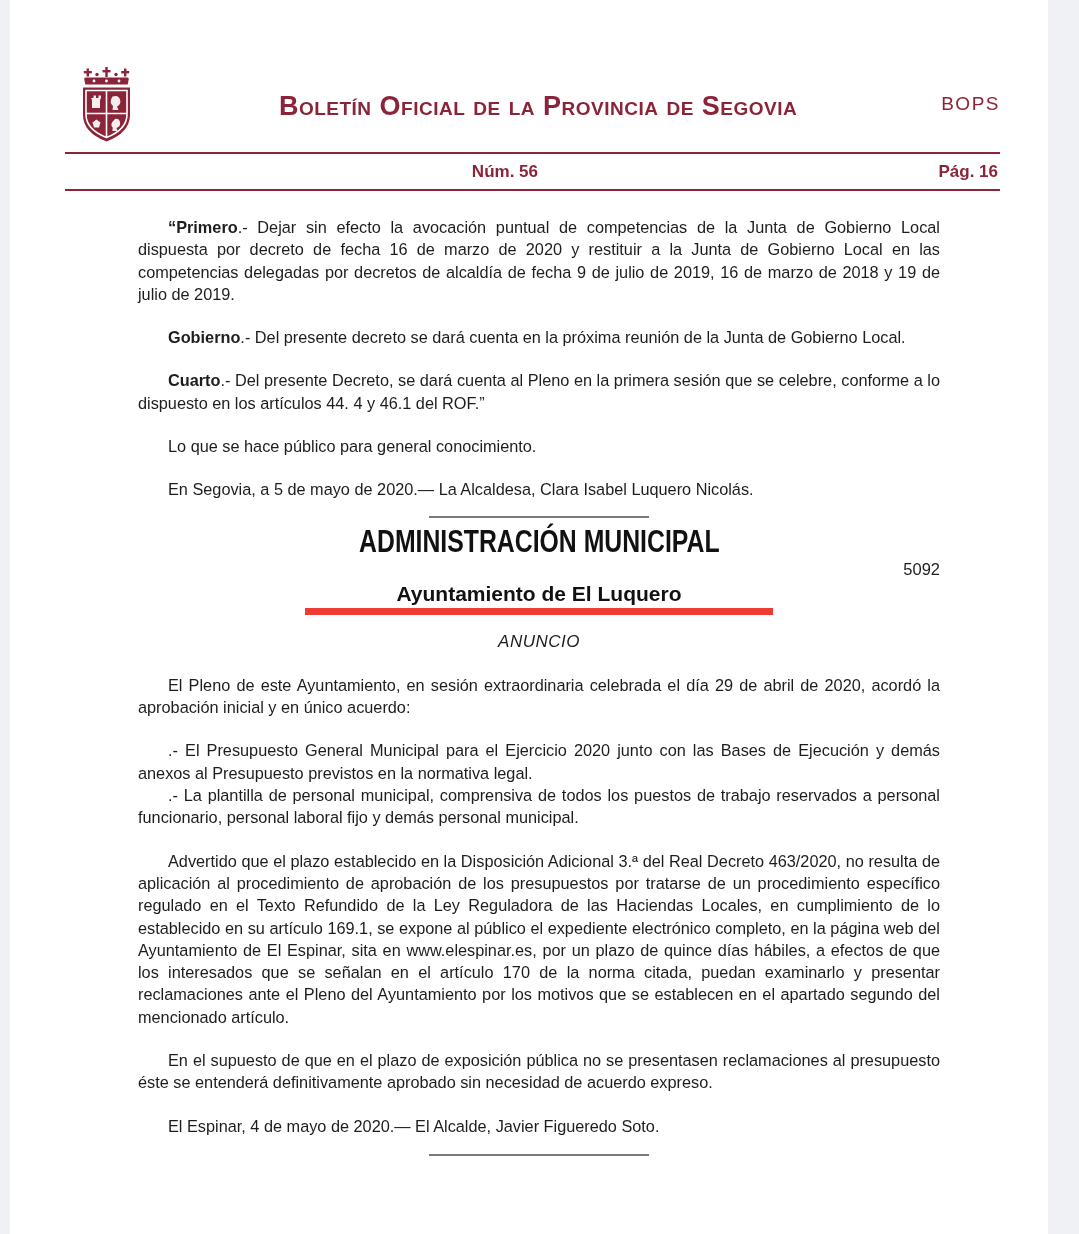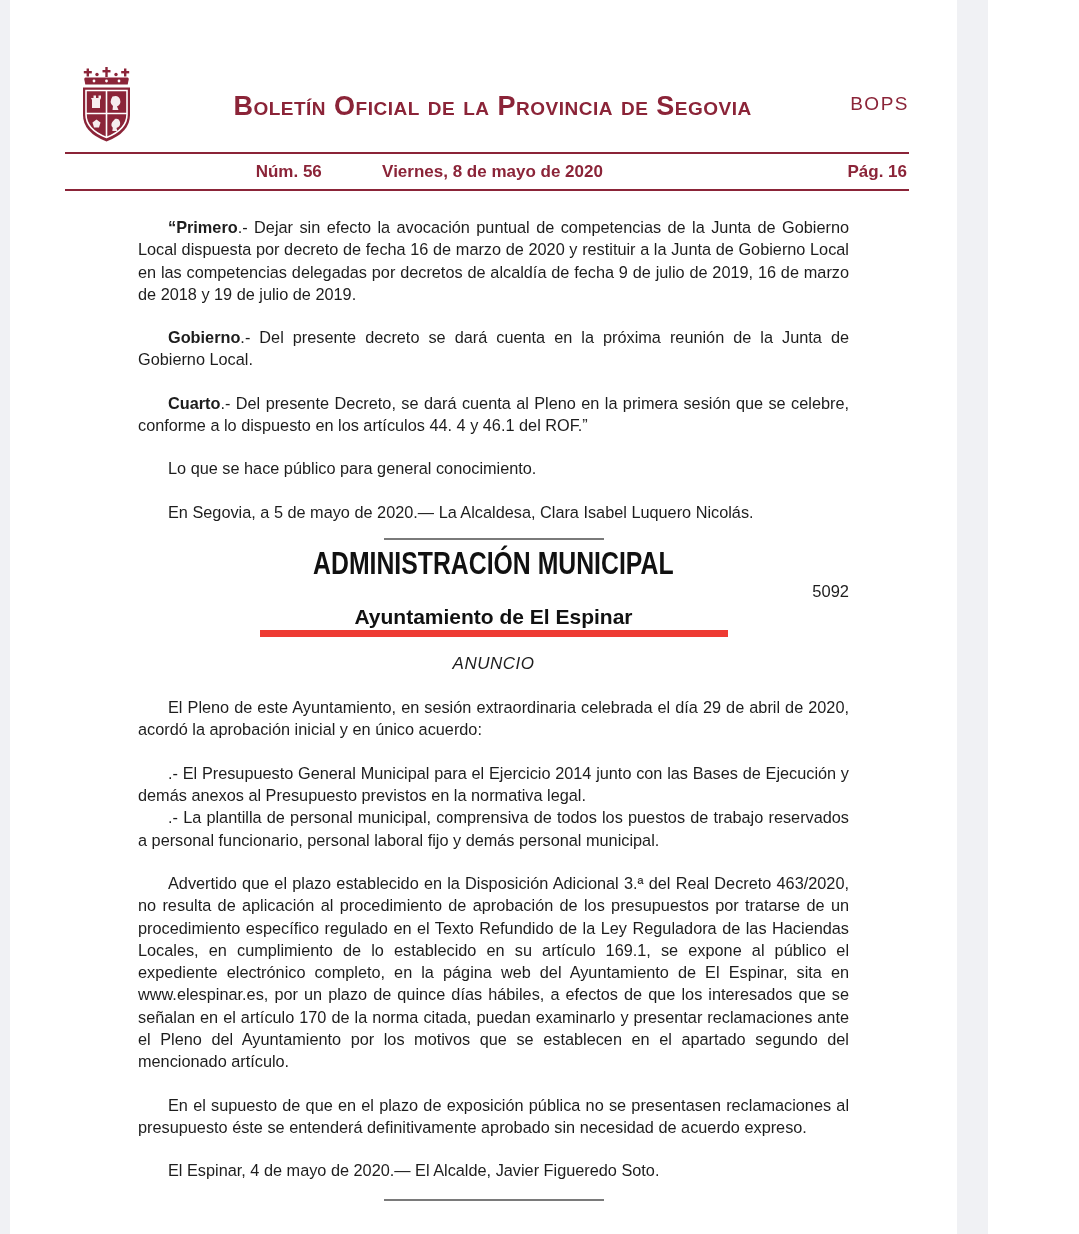--- a/index.html
+++ b/index.html
@@ -7,21 +7,21 @@
     --marker-red:#EE3B33;
     --text-black:#1D1D1D;
     --gutter-gray:#F0F1F4;
     --divider-gray:#7A7A7A;
   }
   *{margin:0;padding:0;box-sizing:border-box;}
   html,body{background:#fff;}
   body{font-family:"Liberation Sans","DejaVu Sans",sans-serif;}
   .page{
     position:relative;
-    width:988px;height:1234px;
+    width:1079px;height:1234px;
     background:#fff;
     overflow:hidden;
   }
   .gutter{position:absolute;top:0;height:100%;background:var(--gutter-gray);}
   .gutter.left{left:0;width:10px;}
   .gutter.right{right:0;width:31px;}
 
   
   .masthead{
     margin:0 79px 0 65px;
@@ -158,21 +158,20 @@
       </g>
     </svg>
 
     <div class="mast-title">Boletín Oficial de la Provincia de Segovia</div>
     <div class="mast-brand">BOPS</div>
   </header>
 
   <div class="rule"></div>
   <div class="issue-row">
     <span class="issue-num">Núm. 56</span>
-    <span class="issue-date">Viernes, 8 de mayo de 2020</span>
     <span class="issue-page">Pág. 16</span>
   </div>
   <div class="rule"></div>
 
   <main class="body-col">
 
     <p class="para first"><b>“Primero</b><span>.- Dejar sin efecto la avocación puntual de competencias de la Junta de Gobierno Local dispuesta por decreto de fecha 16 de marzo de 2020 y restituir a la Junta de Gobierno Local en las competencias delegadas por decretos de alcaldía de fecha 9 de julio de 2019, 16 de marzo de 2018 y 19 de julio de 2019.</span></p>
 
 
     <p class="para"><b>Gobierno</b><span>.- Del presente decreto se dará cuenta en la próxima reunión de la Junta de Gobierno Local.</span></p>
@@ -182,29 +181,29 @@
     <p class="para">Lo que se hace público para general conocimiento.</p>
 
     <p class="para">En Segovia, a 5 de mayo de 2020.— La Alcaldesa, Clara Isabel Luquero Nicolás.</p>
 
     <div class="divider"></div>
 
     <h1 class="section-heading"><span class="squish">ADMINISTRACIÓN MUNICIPAL</span></h1>
 
     <div class="doc-number">5092</div>
 
-    <h2 class="entity">Ayuntamiento de El Espinar</h2>
+    <h2 class="entity">Ayuntamiento de El Luquero</h2>
 
     <div class="marker"></div>
 
     <div class="anuncio">ANUNCIO</div>
 
     <p class="para">El Pleno de este Ayuntamiento, en sesión extraordinaria celebrada el día 29 de abril de 2020, acordó la aprobación inicial y en único acuerdo:</p>
 
-    <p class="para">.- El Presupuesto General Municipal para el Ejercicio 2014 junto con las Bases de Ejecución y demás anexos al Presupuesto previstos en la normativa legal.</p>
+    <p class="para">.- El Presupuesto General Municipal para el Ejercicio 2020 junto con las Bases de Ejecución y demás anexos al Presupuesto previstos en la normativa legal.</p>
     <p class="para tight">.- La plantilla de personal municipal, comprensiva de todos los puestos de trabajo reservados a personal funcionario, personal laboral fijo y demás personal municipal.</p>
 
     <p class="para">Advertido que el plazo establecido en la Disposición Adicional 3.ª del Real Decreto 463/2020, no resulta de aplicación al procedimiento de aprobación de los presupuestos por tratarse de un procedimiento específico regulado en el Texto Refundido de la Ley Reguladora de las Haciendas Locales, en cumplimiento de lo establecido en su artículo 169.1, se expone al público el expediente electrónico completo, en la página web del Ayuntamiento de El Espinar, sita en www.elespinar.es, por un plazo de quince días hábiles, a efectos de que los interesados que se señalan en el artículo 170 de la norma citada, puedan examinarlo y presentar reclamaciones ante el Pleno del Ayuntamiento por los motivos que se establecen en el apartado segundo del mencionado artículo.</p>
 
     <p class="para">En el supuesto de que en el plazo de exposición pública no se presentasen reclamaciones al presupuesto éste se entenderá definitivamente aprobado sin necesidad de acuerdo expreso.</p>
 
     <p class="para">El Espinar, 4 de mayo de 2020.— El Alcalde, Javier Figueredo Soto.</p>
 
     <div class="divider end"></div>
   </main>

